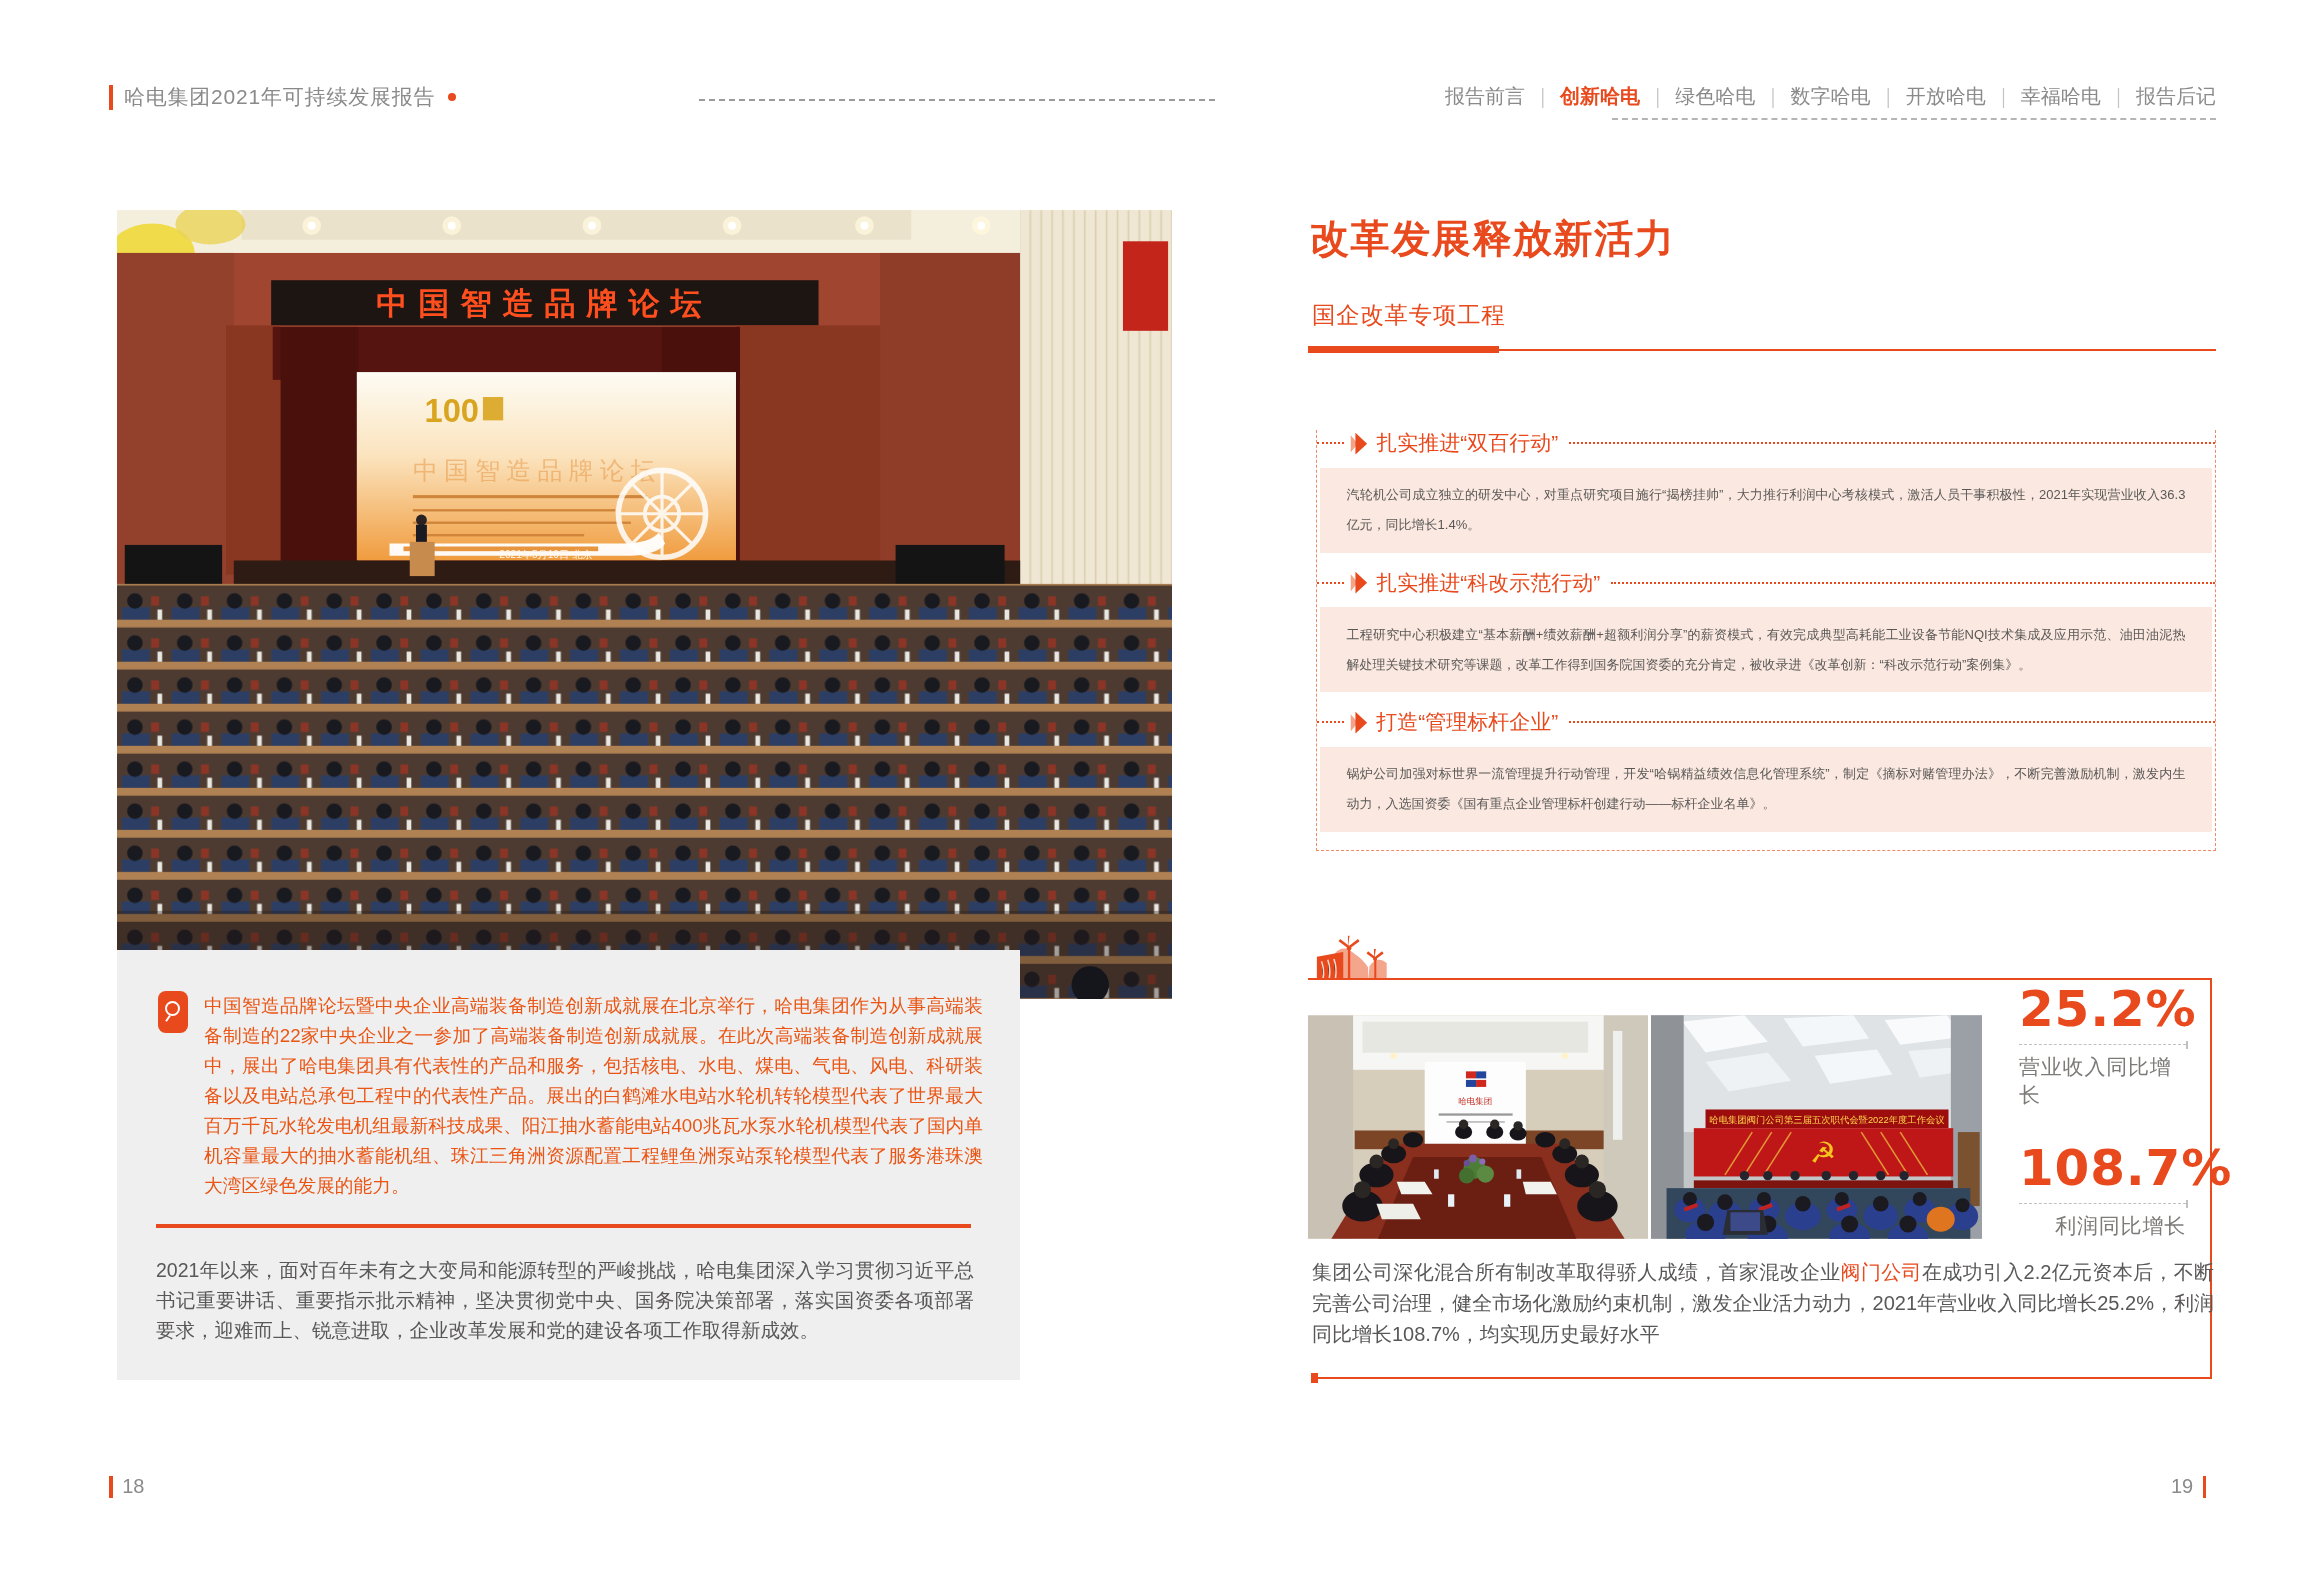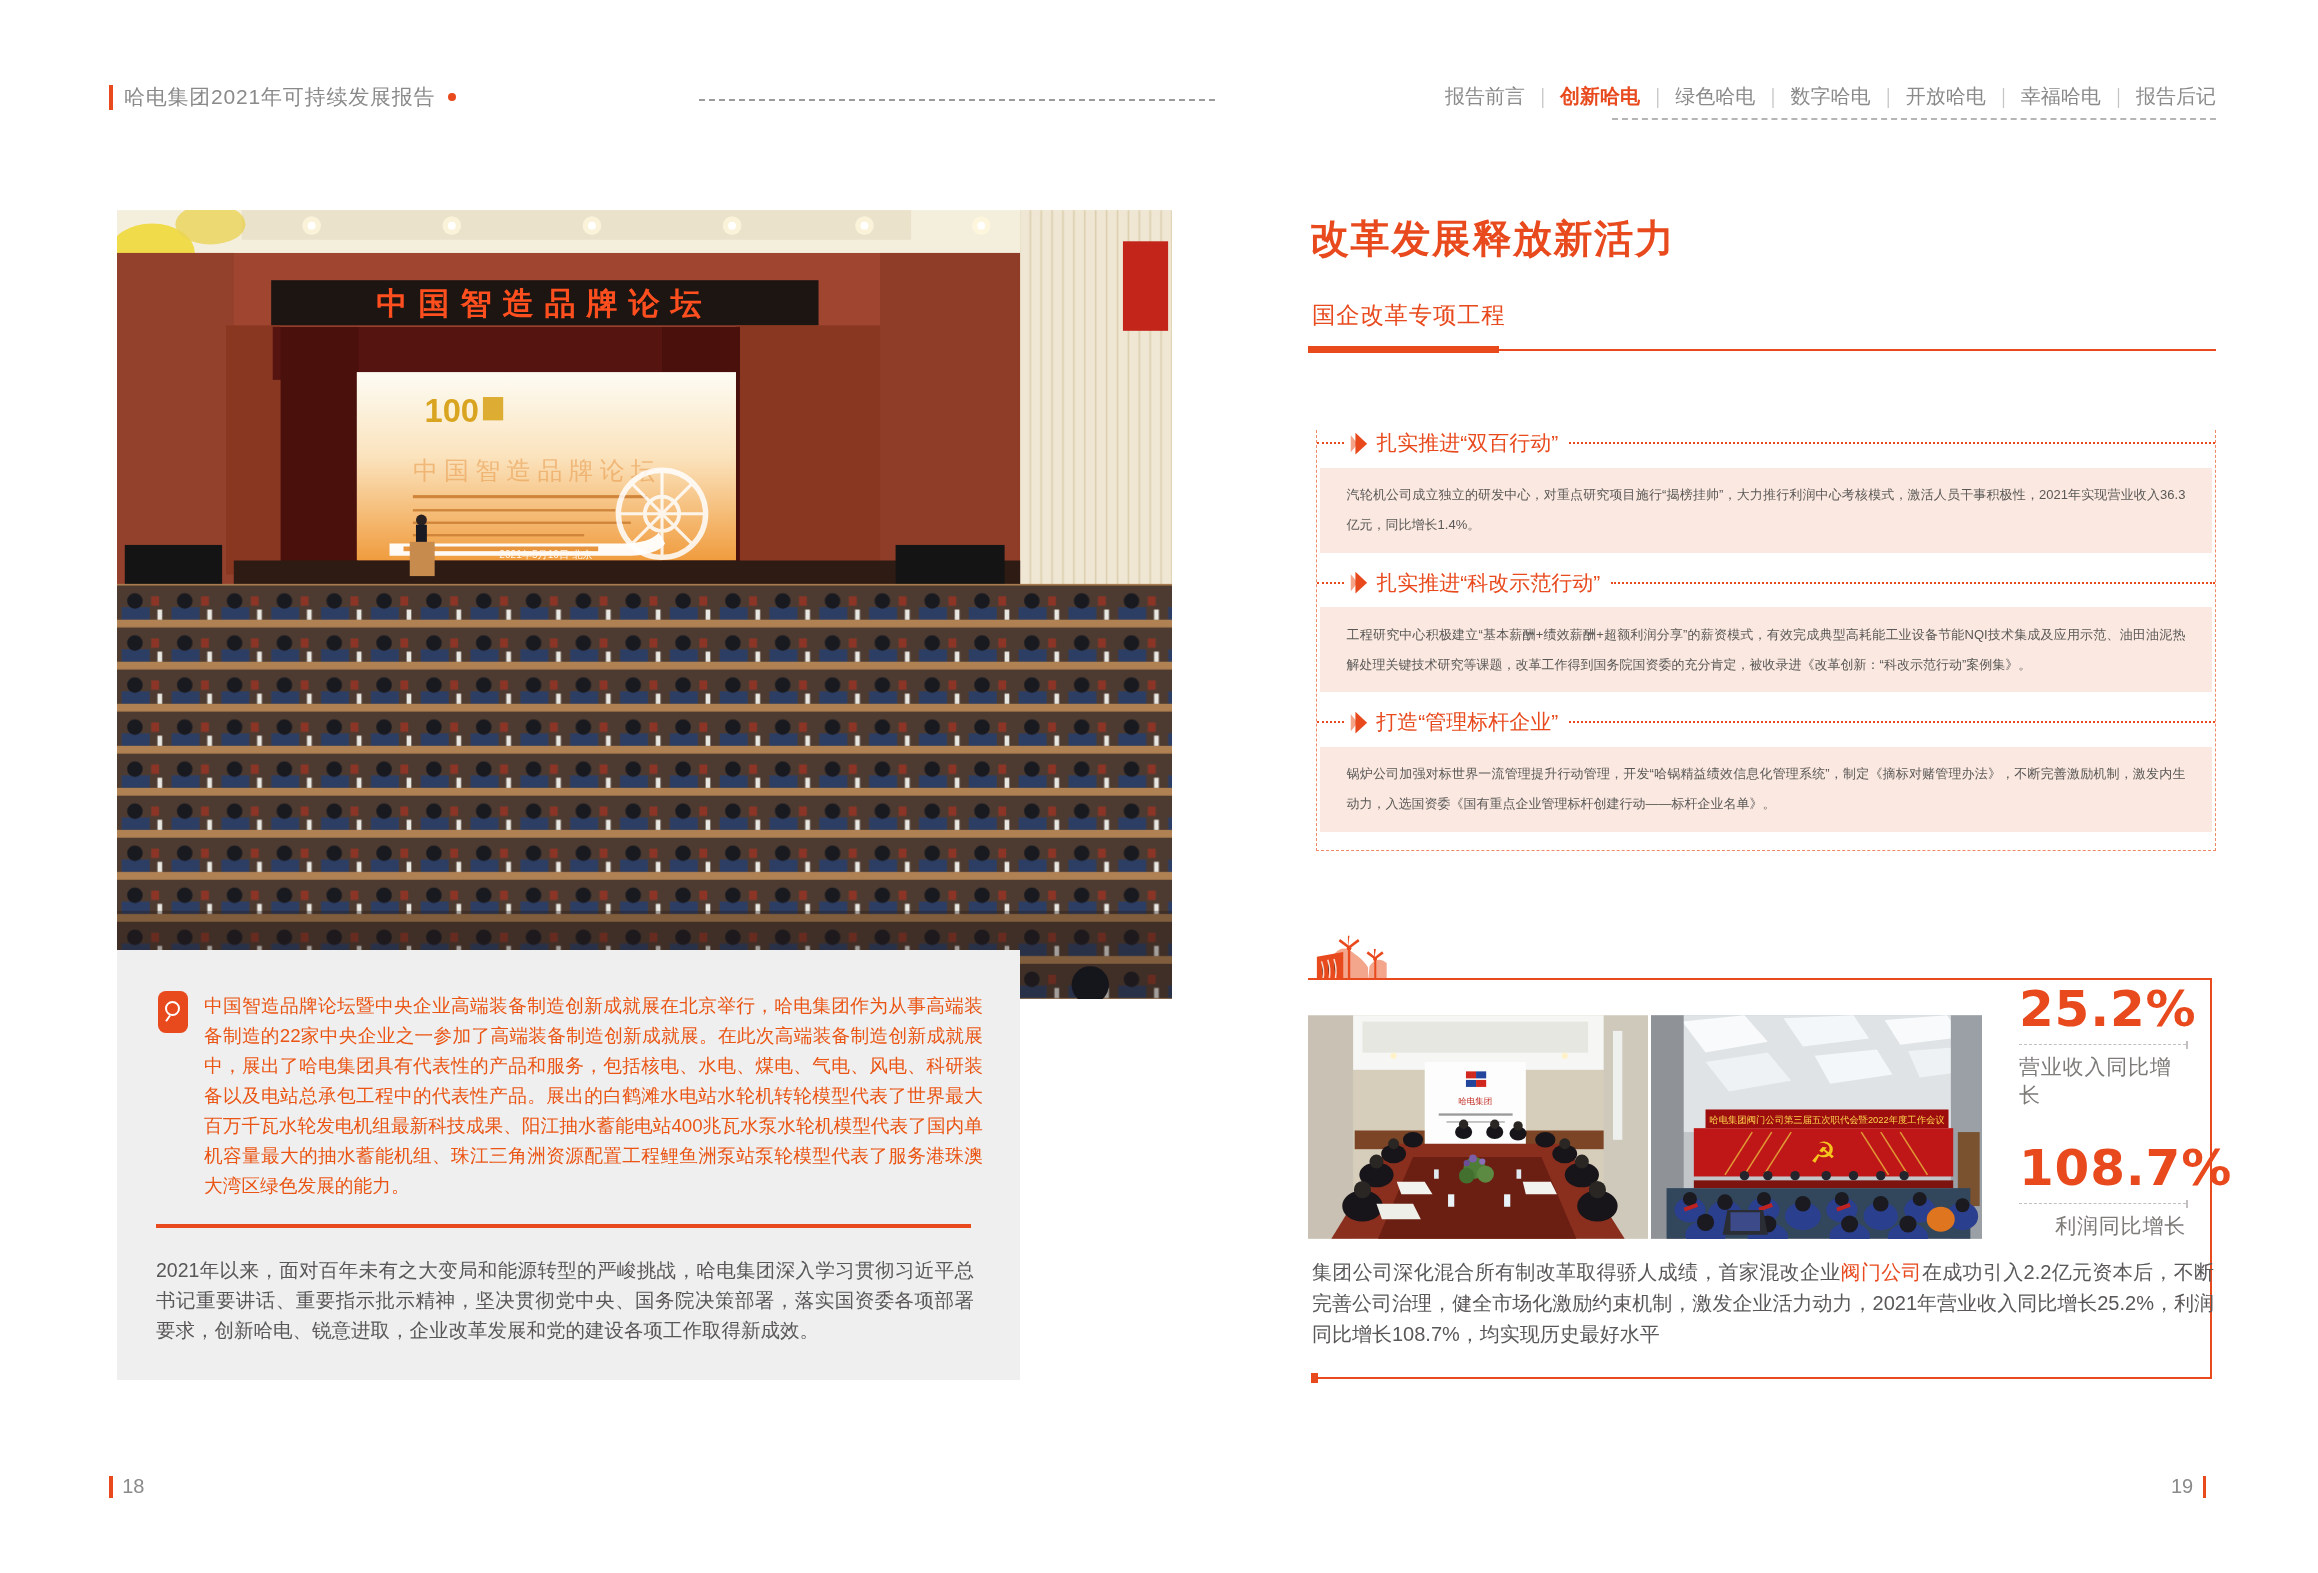--- a/index.html
+++ b/index.html
@@ -198,21 +198,21 @@
     </g>
   </svg>
 
   <div class="caption-box">
     <div class="mag-icon">
       <div class="glass"></div>
         <div class="handle"></div>
     </div>
     <div class="caption-text">中国智造品牌论坛暨中央企业高端装备制造创新成就展在北京举行，哈电集团作为从事高端装备制造的22家中央企业之一参加了高端装备制造创新成就展。在此次高端装备制造创新成就展中，展出了哈电集团具有代表性的产品和服务，包括核电、水电、煤电、气电、风电、科研装备以及电站总承包工程中的代表性产品。展出的白鹤滩水电站水轮机转轮模型代表了世界最大百万千瓦水轮发电机组最新科技成果、阳江抽水蓄能电站400兆瓦水泵水轮机模型代表了国内单机容量最大的抽水蓄能机组、珠江三角洲资源配置工程鲤鱼洲泵站泵轮模型代表了服务港珠澳大湾区绿色发展的能力。</div>
     <div class="caption-divider"></div>
-    <div class="left-para">2021年以来，面对百年未有之大变局和能源转型的严峻挑战，哈电集团深入学习贯彻习近平总书记重要讲话、重要指示批示精神，坚决贯彻党中央、国务院决策部署，落实国资委各项部署要求，创新哈电、锐意进取，企业改革发展和党的建设各项工作取得新成效。</div>
+    <div class="left-para">2021年以来，面对百年未有之大变局和能源转型的严峻挑战，哈电集团深入学习贯彻习近平总书记重要讲话、重要指示批示精神，坚决贯彻党中央、国务院决策部署，落实国资委各项部署要求，迎难而上、锐意进取，企业改革发展和党的建设各项工作取得新成效。</div>
   </div>
 
   <div class="pageno pageno-left">
     <div class="pbar"></div>
     <span>18</span>
   </div>
 
   <div class="rp-title">改革发展释放新活力</div>
   <div class="rp-subtitle">国企改革专项工程</div>
   <div class="rp-divider-thick"></div>

